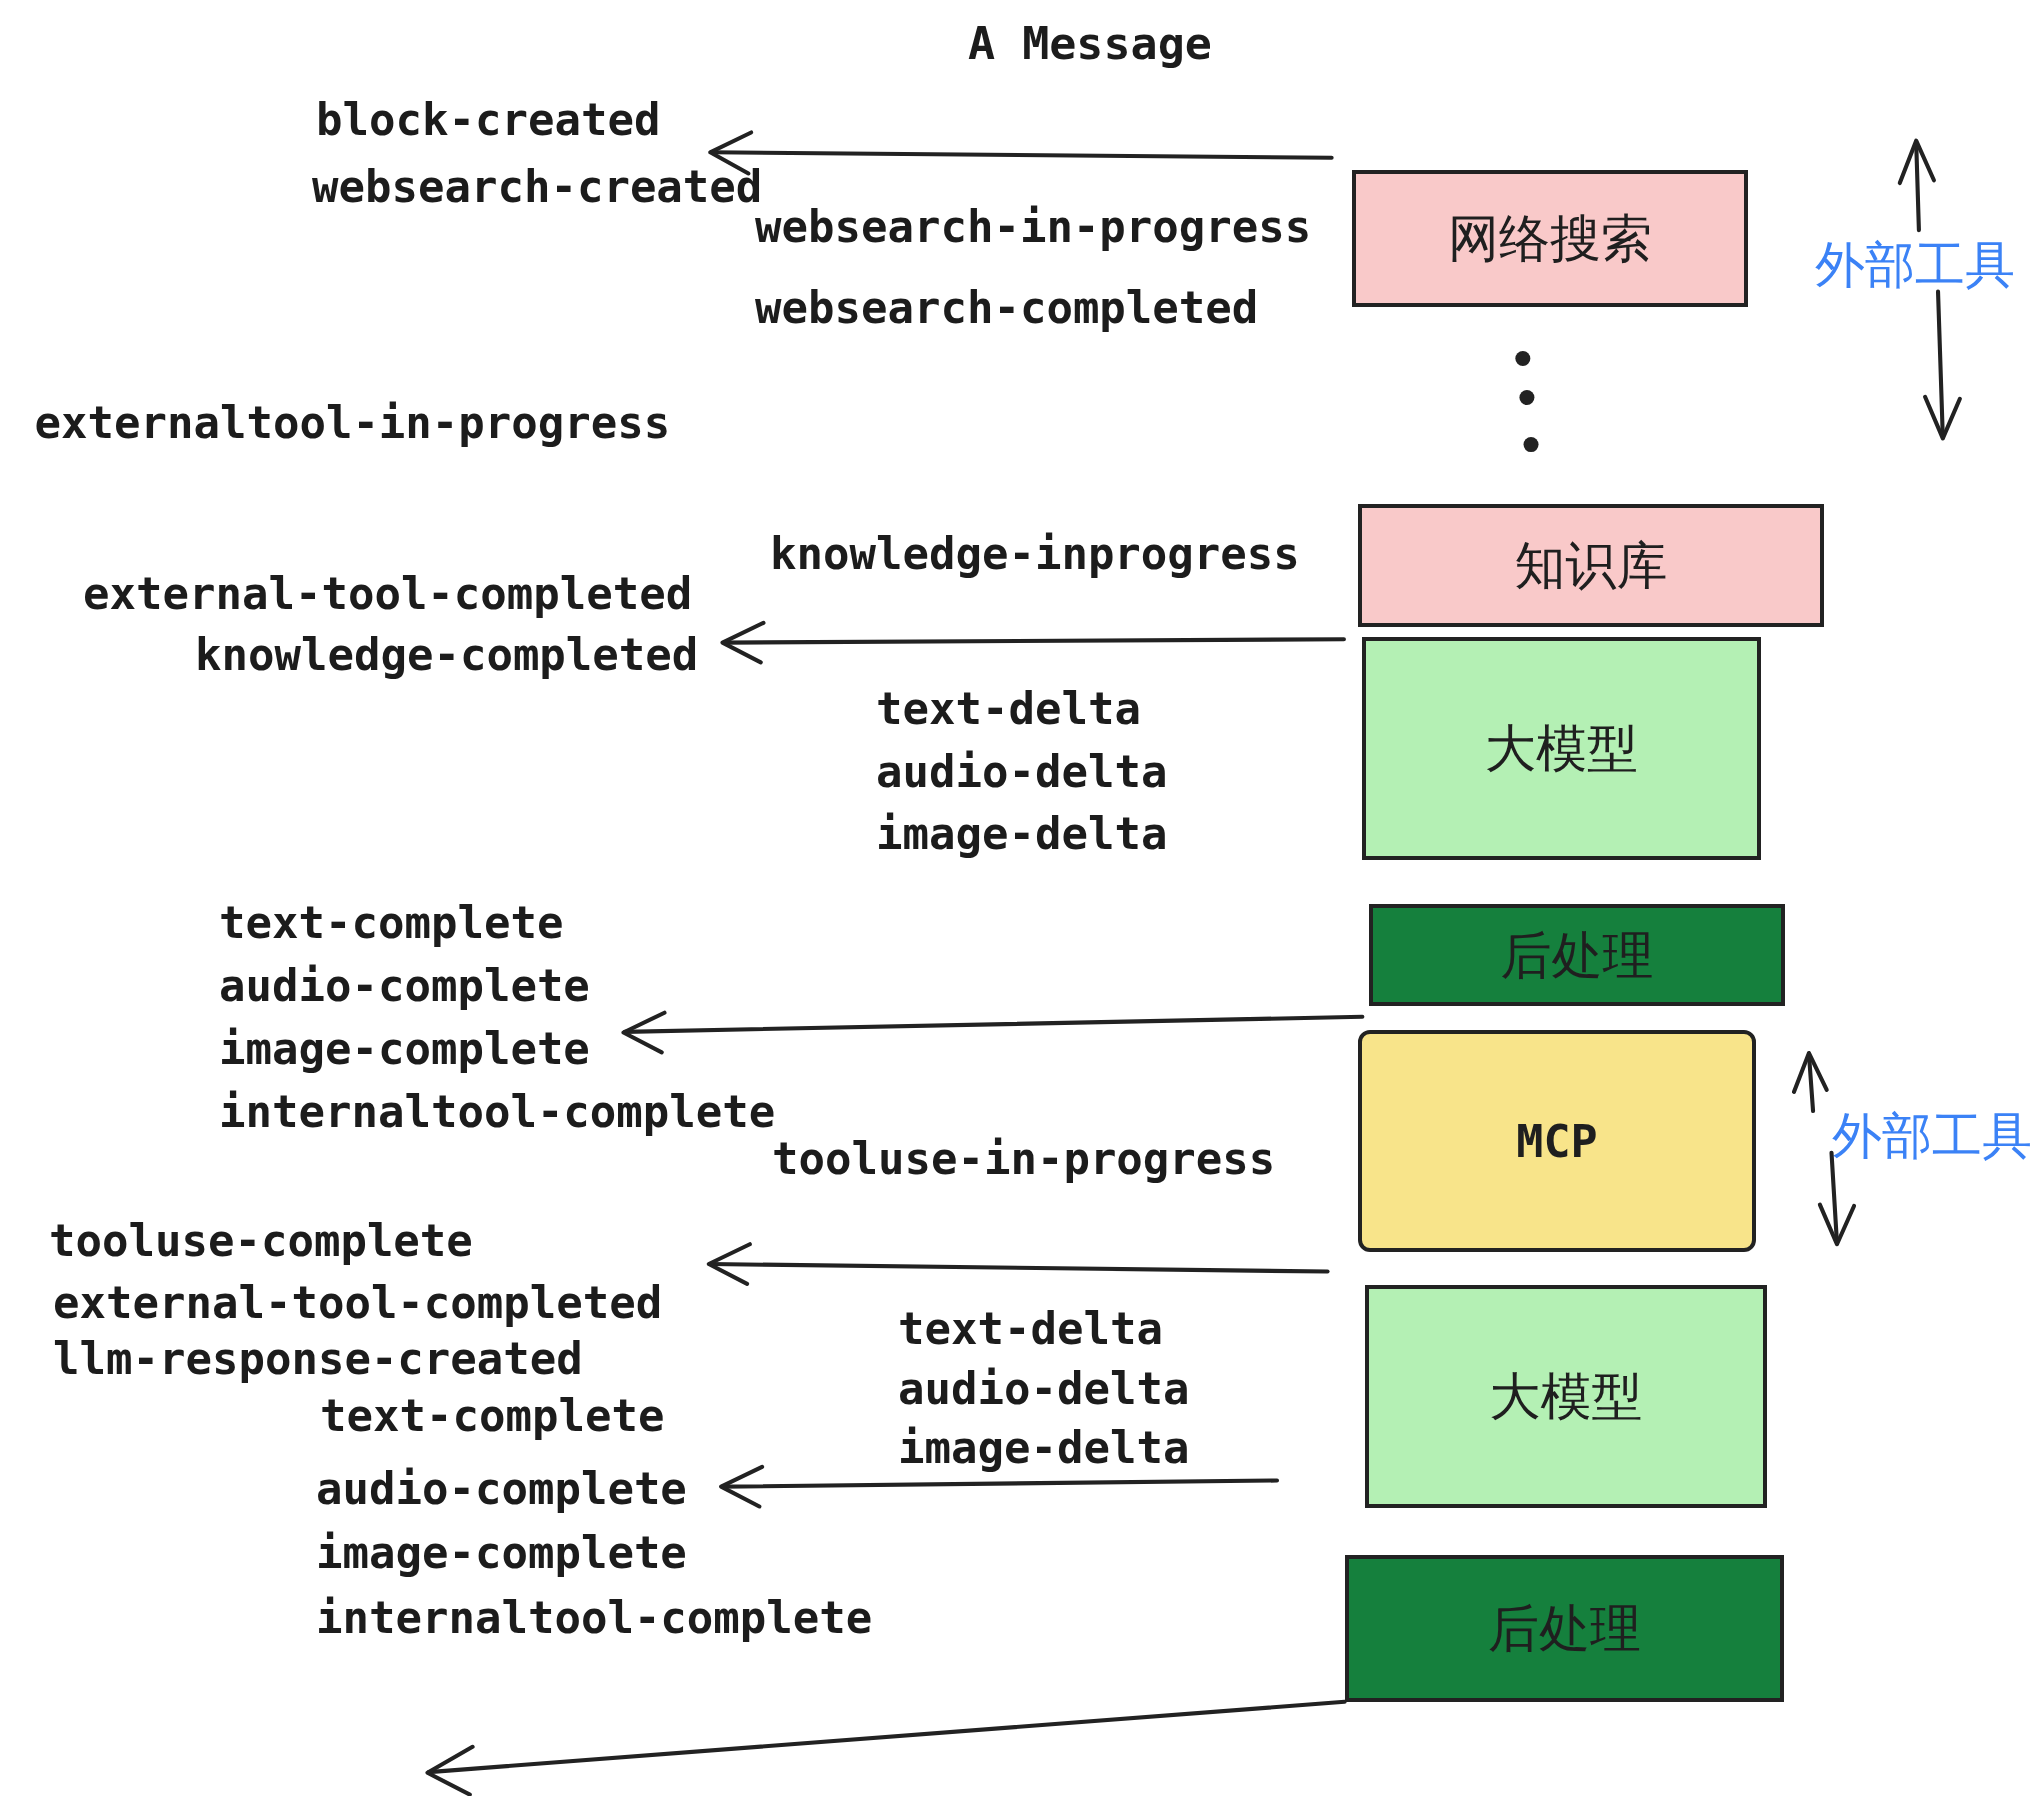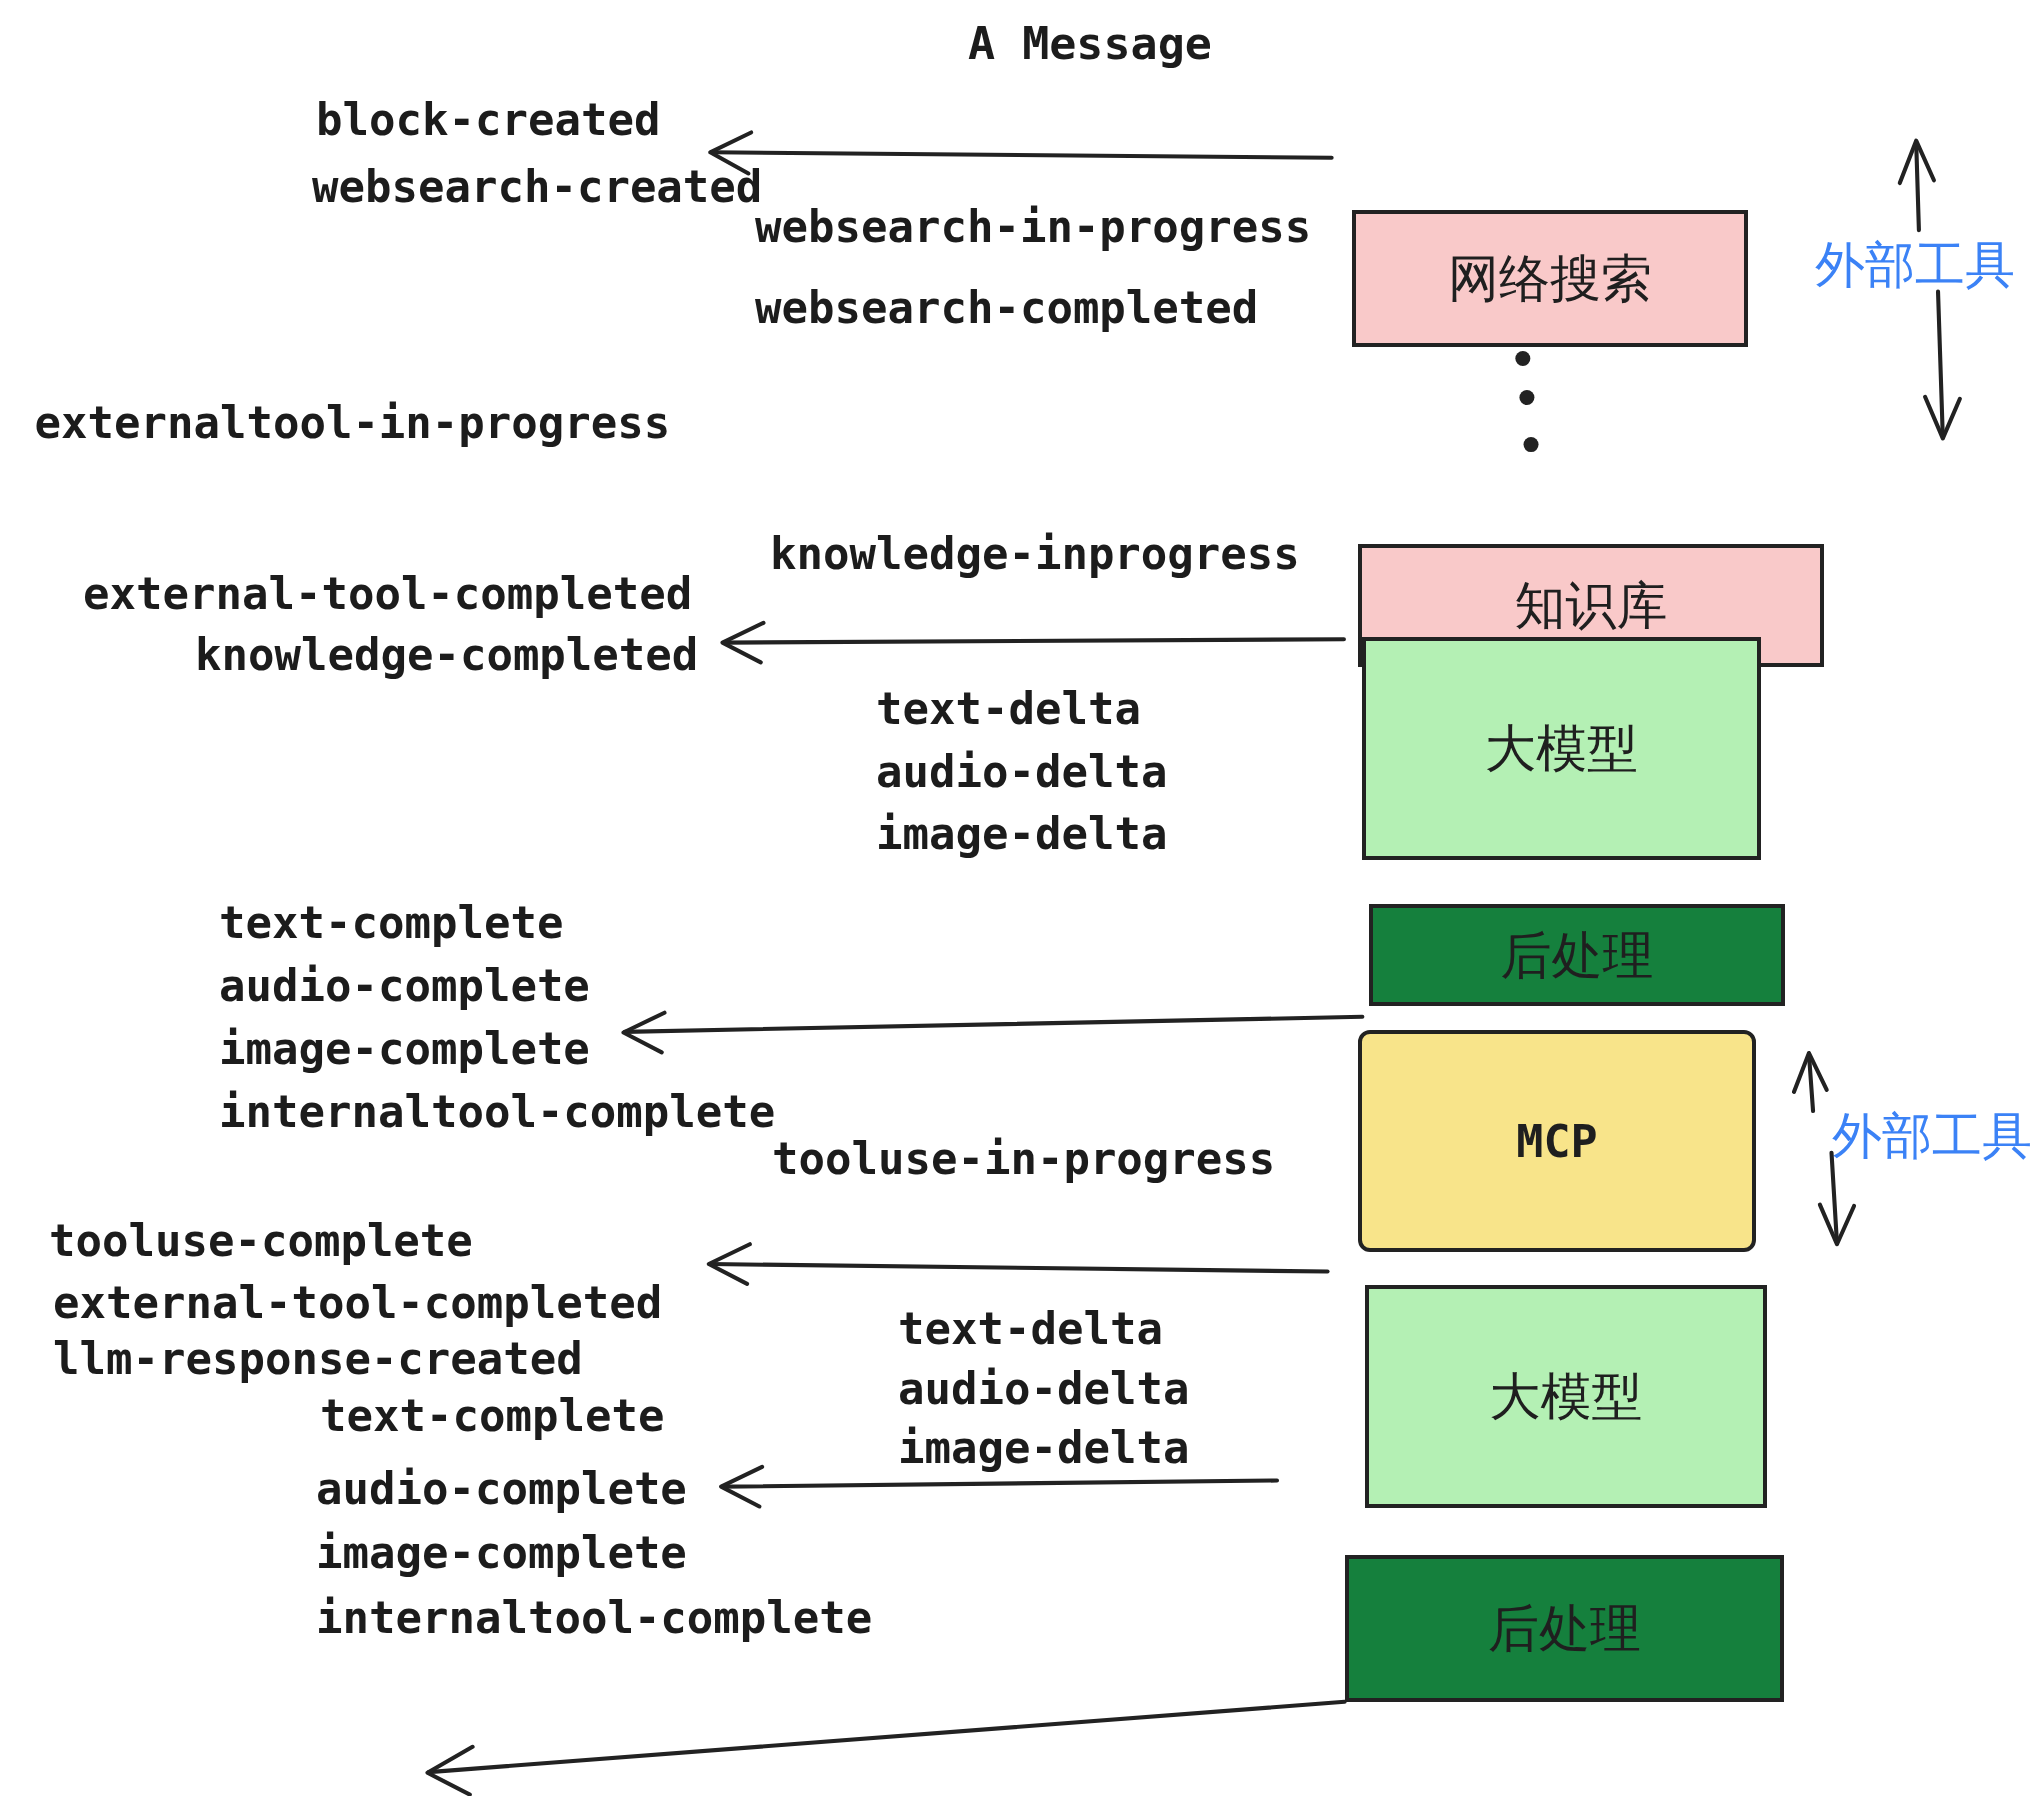--- a/index.html
+++ b/index.html
@@ -24,21 +24,21 @@
   }
   .box{
     position:absolute;
     box-sizing:border-box;
     border:4.1px solid #222222;
     display:flex;align-items:center;justify-content:center;
     font:51px/1 "DejaVu Sans", sans-serif;
     color:#1f1f1f;
     white-space:nowrap;
   }
-  .box.pink{background:#f9c9c9;margin-top:40px;}
+  .box.pink{background:#f9c9c9;}
   .box.green{background:#b4f0b4;}
   .box.yellow{background:#f8e48a;}
   .box.white{background:#15803d;}
   .box.mono-label{font:bold 45px/1 "DejaVu Sans Mono", monospace;border-radius:12px;}
   .side-label{
     position:absolute;
     font:50px/1 "DejaVu Sans", sans-serif;
     color:#3b82f6;
     white-space:nowrap;
   }

